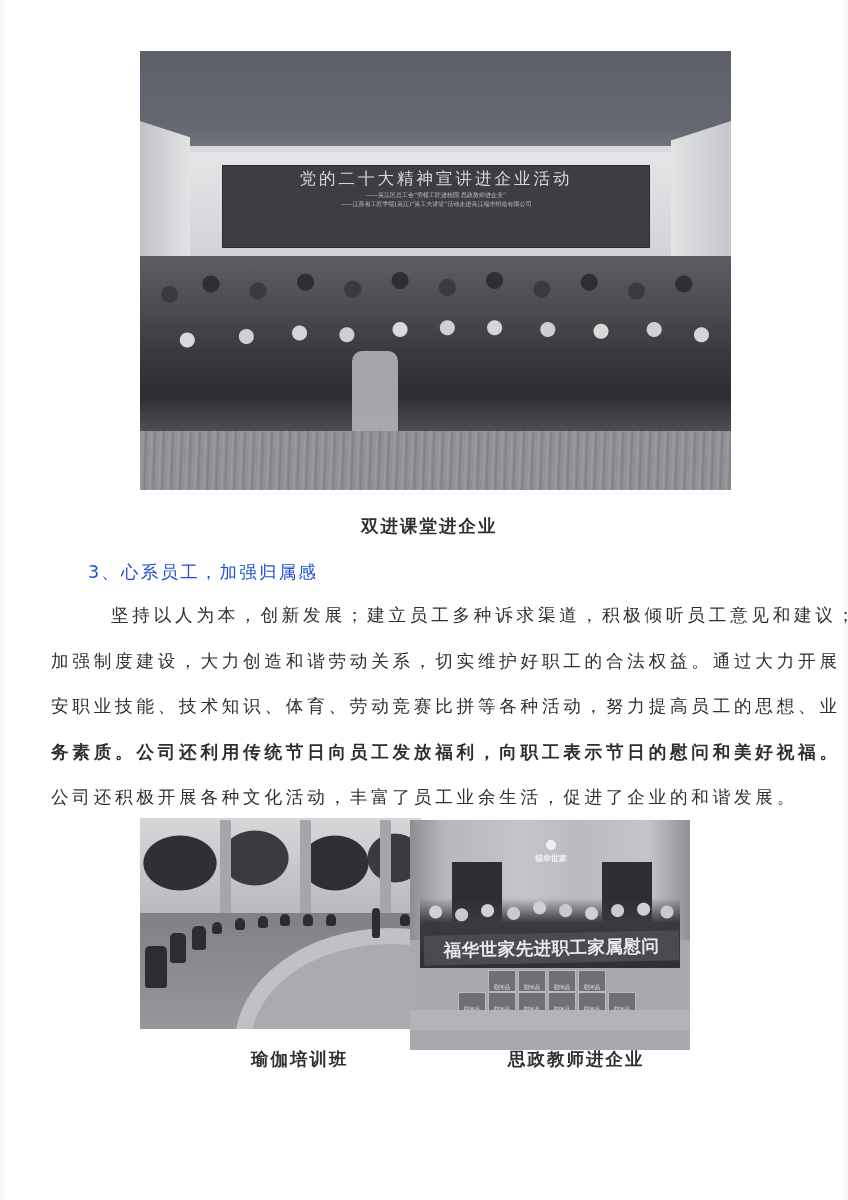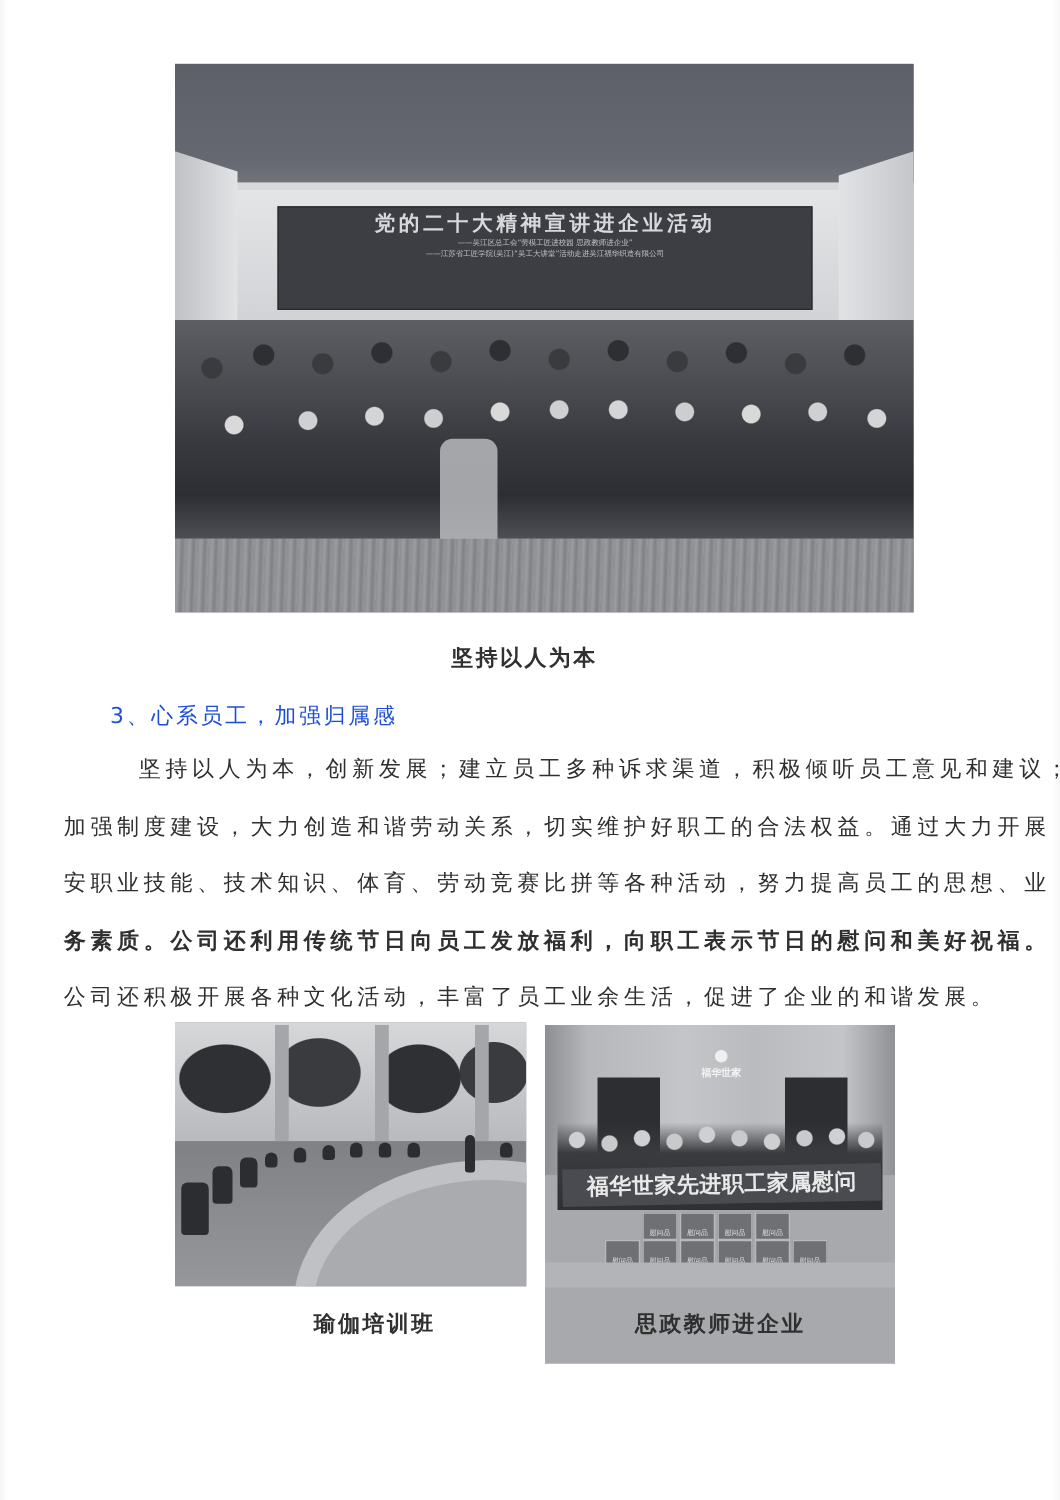--- a/index.html
+++ b/index.html
@@ -17,21 +17,21 @@
       background: linear-gradient(180deg, #5d6068 0%, #656870 80%, #70737a 100%); }
     #photo-top .beam { position: absolute; left: 0; top: 95px; width: 100%; height: 6px; background: #d8d9db; }
     #photo-top .wall { position: absolute; left: 0; top: 101px; width: 100%; height: 120px;
       background: linear-gradient(180deg, #e4e5e7, #cfd0d3); }
     #photo-top .col-l { position: absolute; left: 0; top: 70px; width: 50px; height: 220px;
       background: linear-gradient(90deg, #bfc1c5, #e2e3e5); transform: skewY(18deg); transform-origin: left top; }
     #photo-top .col-r { position: absolute; right: 0; top: 70px; width: 60px; height: 220px;
       background: linear-gradient(90deg, #e2e3e5, #c4c6ca); transform: skewY(-18deg); transform-origin: right top; }
     #photo-top .banner { position: absolute; left: 82px; top: 114px; width: 426px; height: 81px;
       background: #3c3e44; border: 1px solid #2a2b30; color: #d7d8da; text-align: center; }
-    #photo-top .banner .l1 { font-size: 16.5px; font-weight: bold; letter-spacing: 3px; line-height: 22px; margin-top: 2px; }
+    #photo-top .banner .l1 { font-size: 16.5px; font-weight: normal; letter-spacing: 3px; line-height: 22px; margin-top: 2px; }
     #photo-top .banner .l2 { font-size: 6px; line-height: 9px; color: #bfc0c3; }
     #photo-top .banner .l3 { font-size: 15.5px; font-weight: bold; line-height: 21px; letter-spacing: 0.5px; }
     #photo-top .banner .l4 { font-size: 6px; line-height: 9px; color: #bfc0c3; }
     #photo-top .people { position: absolute; left: 0; top: 205px; width: 100%; height: 175px;
       background:
         radial-gradient(circle at 5% 22%, #3a3b3f 8px, transparent 9px),
         radial-gradient(circle at 12% 16%, #2e2f33 8px, transparent 9px),
         radial-gradient(circle at 20% 20%, #3a3b3f 8px, transparent 9px),
         radial-gradient(circle at 28% 15%, #2e2f33 8px, transparent 9px),
         radial-gradient(circle at 36% 19%, #3a3b3f 8px, transparent 9px),
@@ -69,21 +69,21 @@
         radial-gradient(ellipse 45px 40px at 255px 40px, #3a3b3f 60%, transparent 62%),
         linear-gradient(180deg, #d6d7d9, #b8babd); }
     #photo-yoga .pillar { position: absolute; top: 2px; width: 11px; height: 95px; background: #a4a6aa; }
     #photo-yoga .ground { position: absolute; left: 0; top: 95px; width: 100%; height: 116px;
       background: linear-gradient(180deg, #7f8185 0%, #95979b 100%); }
     #photo-yoga .plaza { position: absolute; left: 95px; top: 110px; width: 280px; height: 200px;
       border-radius: 50%; background: #a9abae; border: 16px solid #bfc1c4; }
     #photo-yoga .dot { position: absolute; width: 10px; height: 12px; border-radius: 5px 5px 3px 3px; background: #2c2d31; }
 
     
-    #photo-family { left: 436px; top: 820px; width: 280px; height: 271px; background: #a7a9ac; }
+    #photo-family { left: 410px; top: 820px; width: 280px; height: 230px; background: #a7a9ac; }
     #photo-family .facade { position: absolute; left: 0; top: 0; width: 100%; height: 120px;
       background: linear-gradient(90deg, #8c8e92 0%, #b5b7ba 12%, #c4c5c8 40%, #b9bbbe 60%, #c4c5c8 85%, #8f9195 100%); }
     #photo-family .door { position: absolute; top: 42px; width: 50px; height: 70px; background: #2d2e32; }
     #photo-family .logo { position: absolute; left: 118px; top: 20px; width: 46px; text-align: center; color: #f4f4f4; font-size: 8px; font-weight: bold; }
     #photo-family .logo .mark { display: block; width: 10px; height: 10px; margin: 0 auto 3px; border-radius: 50%; background: #f0f0f0; }
     #photo-family .crowd { position: absolute; left: 10px; top: 78px; width: 260px; height: 70px;
       background:
         radial-gradient(circle at 6% 20%, #cfd0d2 6px, transparent 7px),
         radial-gradient(circle at 16% 24%, #c9cacc 6px, transparent 7px),
         radial-gradient(circle at 26% 18%, #cfd0d2 6px, transparent 7px),
@@ -121,21 +121,21 @@
   <div class="col-r"></div>
   <div class="banner">
     <div class="l1">党的二十大精神宣讲进企业活动</div>
     <div class="l2">——吴江区总工会“劳模工匠进校园 思政教师进企业”</div>
     <div class="l4">——江苏省工匠学院(吴江)“吴工大讲堂”活动走进吴江福华织造有限公司</div>
   </div>
   <div class="people"></div>
   <div class="light-coat"></div>
   <div class="floor"></div>
 </div>
-<div class="caption" style="left:361px; top:514px;">坚持以人为本</div>
+<div class="caption" style="left:361px; top:514px;">双进课堂进企业</div>
 
 <div class="section-heading">3、心系员工，加强归属感</div>
 <div class="body-line" style="left:88px; top:603px;margin-left:23px;">坚持以人为本，创新发展；建立员工多种诉求渠道，积极倾听员工意见和建议；</div>
 <div class="body-line" style="left:51px; top:649px;">加强制度建设，大力创造和谐劳动关系，切实维护好职工的合法权益。通过大力开展</div>
 <div class="body-line" style="left:51px; top:694px;">安职业技能、技术知识、体育、劳动竞赛比拼等各种活动，努力提高员工的思想、业</div>
 <div class="body-line" style="left:51px; top:740px;font-weight:bold;">务素质。公司还利用传统节日向员工发放福利，向职工表示节日的慰问和美好祝福。</div>
 <div class="body-line" style="left:51px; top:785px;">公司还积极开展各种文化活动，丰富了员工业余生活，促进了企业的和谐发展。</div>
 
 <div class="photo" id="photo-yoga">
   <div class="sky"></div>

